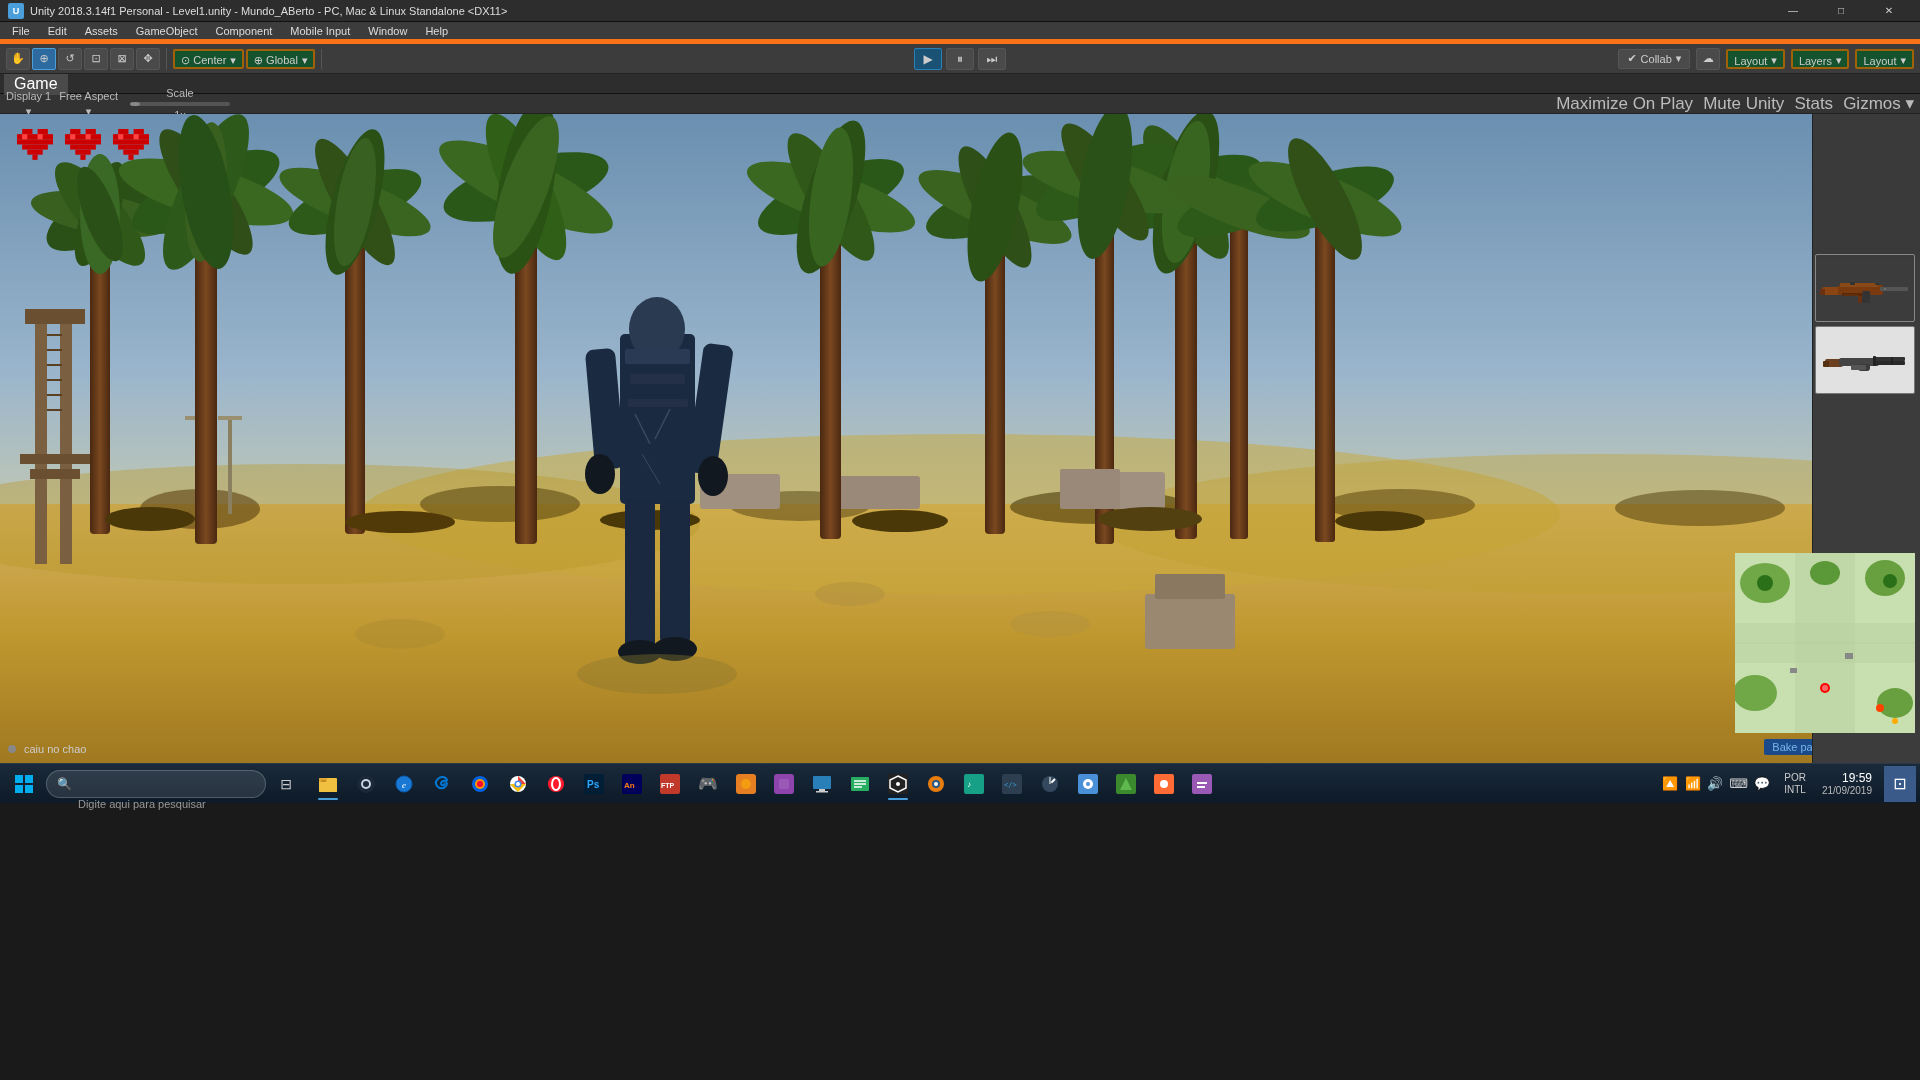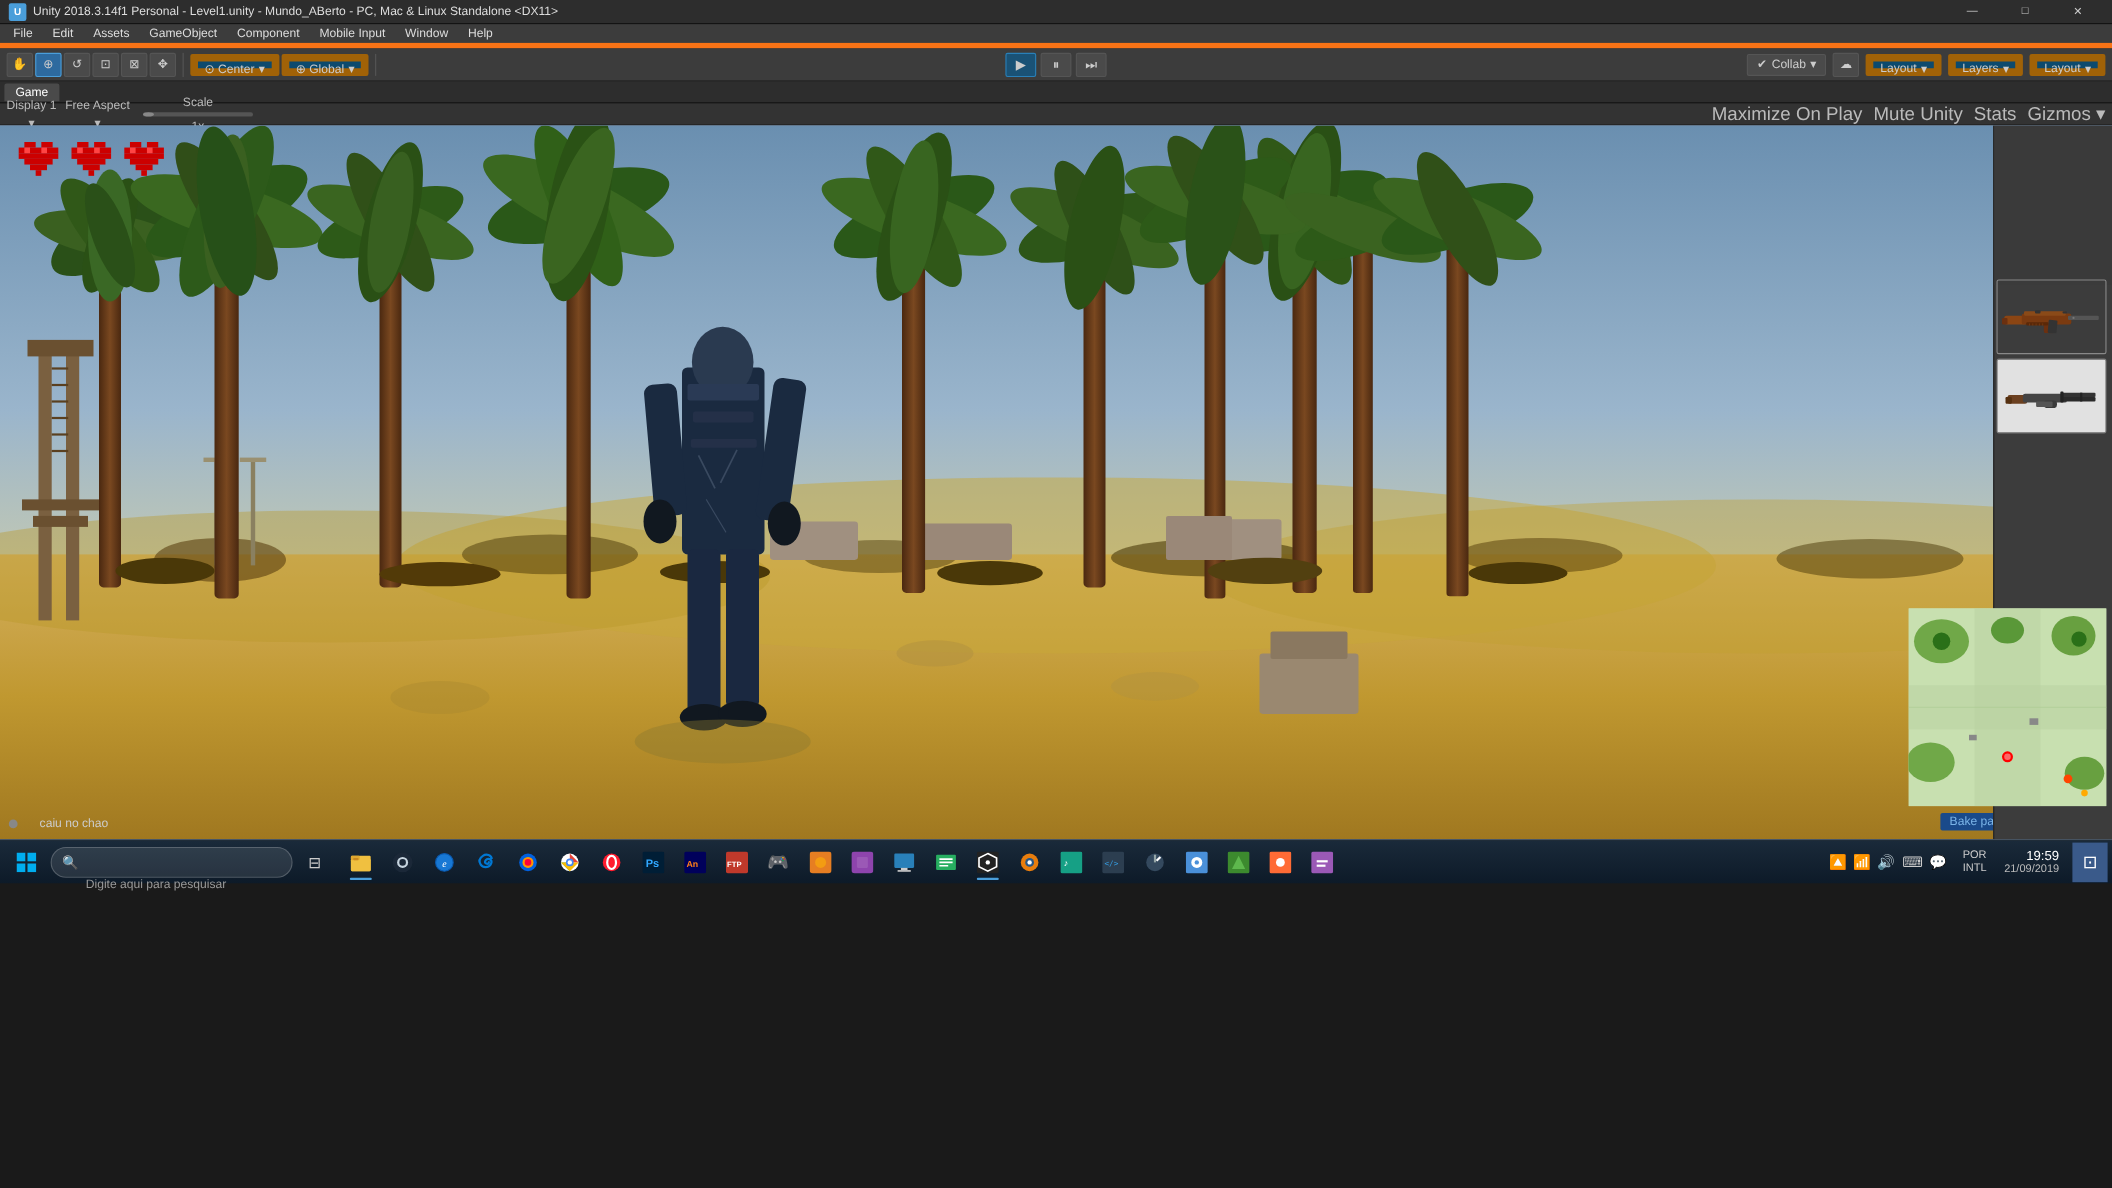--- a/index.html
+++ b/index.html
@@ -141,45 +141,45 @@
       padding: 0 8px;
       display: flex;
       align-items: center;
       gap: 4px;
       cursor: pointer;
       font-size: 11px;
       color: #ccc;
     }
     .dropdown-btn {
       height: 20px;
-      background: #0c4a6e;
-      border: 7px solid #a16207;
+      background: #14532d;
+      border: 2px solid #a16207;
       border-radius: 2px;
       padding: 0 6px;
       display: flex;
-      align-items: flex-start;
+      align-items: flex-end;
       gap: 4px;
       cursor: pointer;
       font-size: 11px;
       color: #ccc;
     }
 
     
     #game-tab-bar {
       height: 20px;
       background: #2d2d2d;
       display: flex;
       align-items: center;
       padding: 0 4px;
       gap: 2px;
       border-bottom: 1px solid #111;
     }
     .game-tab {
       padding: 2px 10px;
-      font-size: 11px;
+      font-size: 16px;
       color: #ccc;
       cursor: pointer;
       background: #3c3c3c;
       border-radius: 2px 2px 0 0;
     }
     .game-tab.active { background: #4a4a4a; color: white; }
 
     
     #viewport-bar {
       height: 20px;
@@ -257,21 +257,21 @@
 
     
     .status-text {
       position: absolute;
       bottom: 8px;
       left: 8px;
       font-size: 11px;
       color: #ccc;
       display: flex;
       align-items: center;
-      gap: 20px;
+      gap: 8px;
     }
     .status-dot {
       width: 8px;
       height: 8px;
       background: #888;
       border-radius: 50%;
     }
 
     
     .bake-status {

